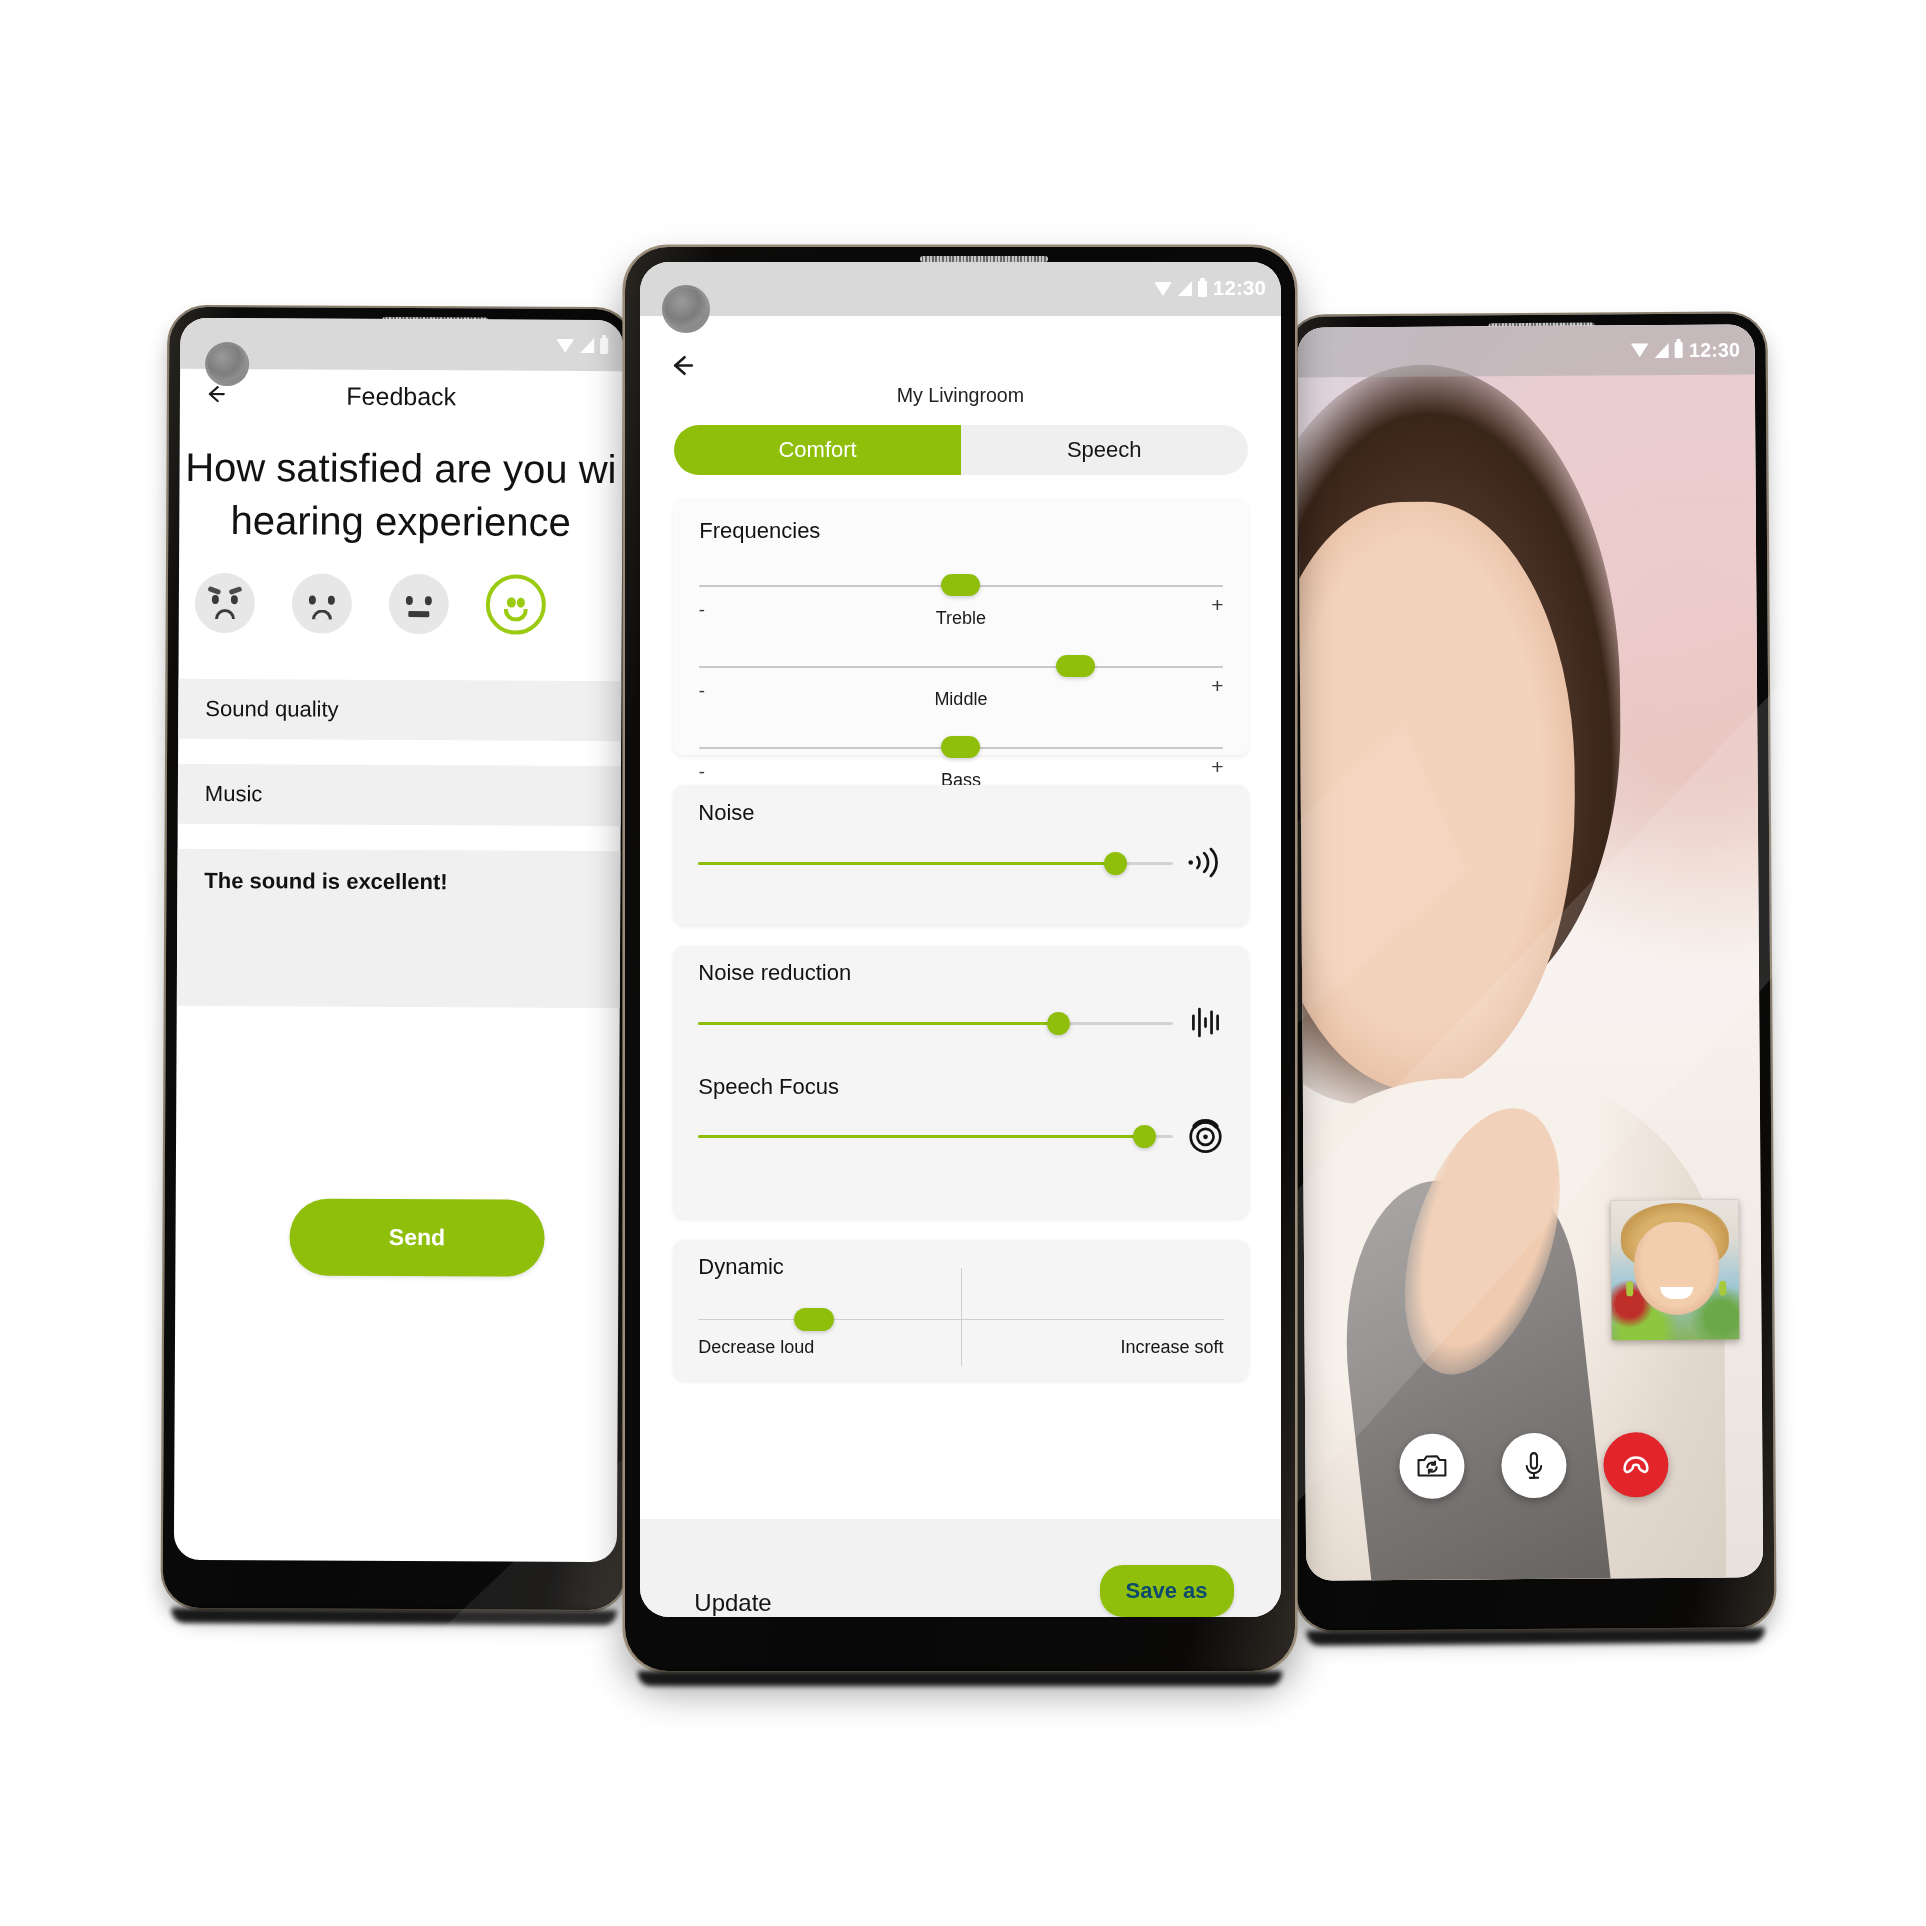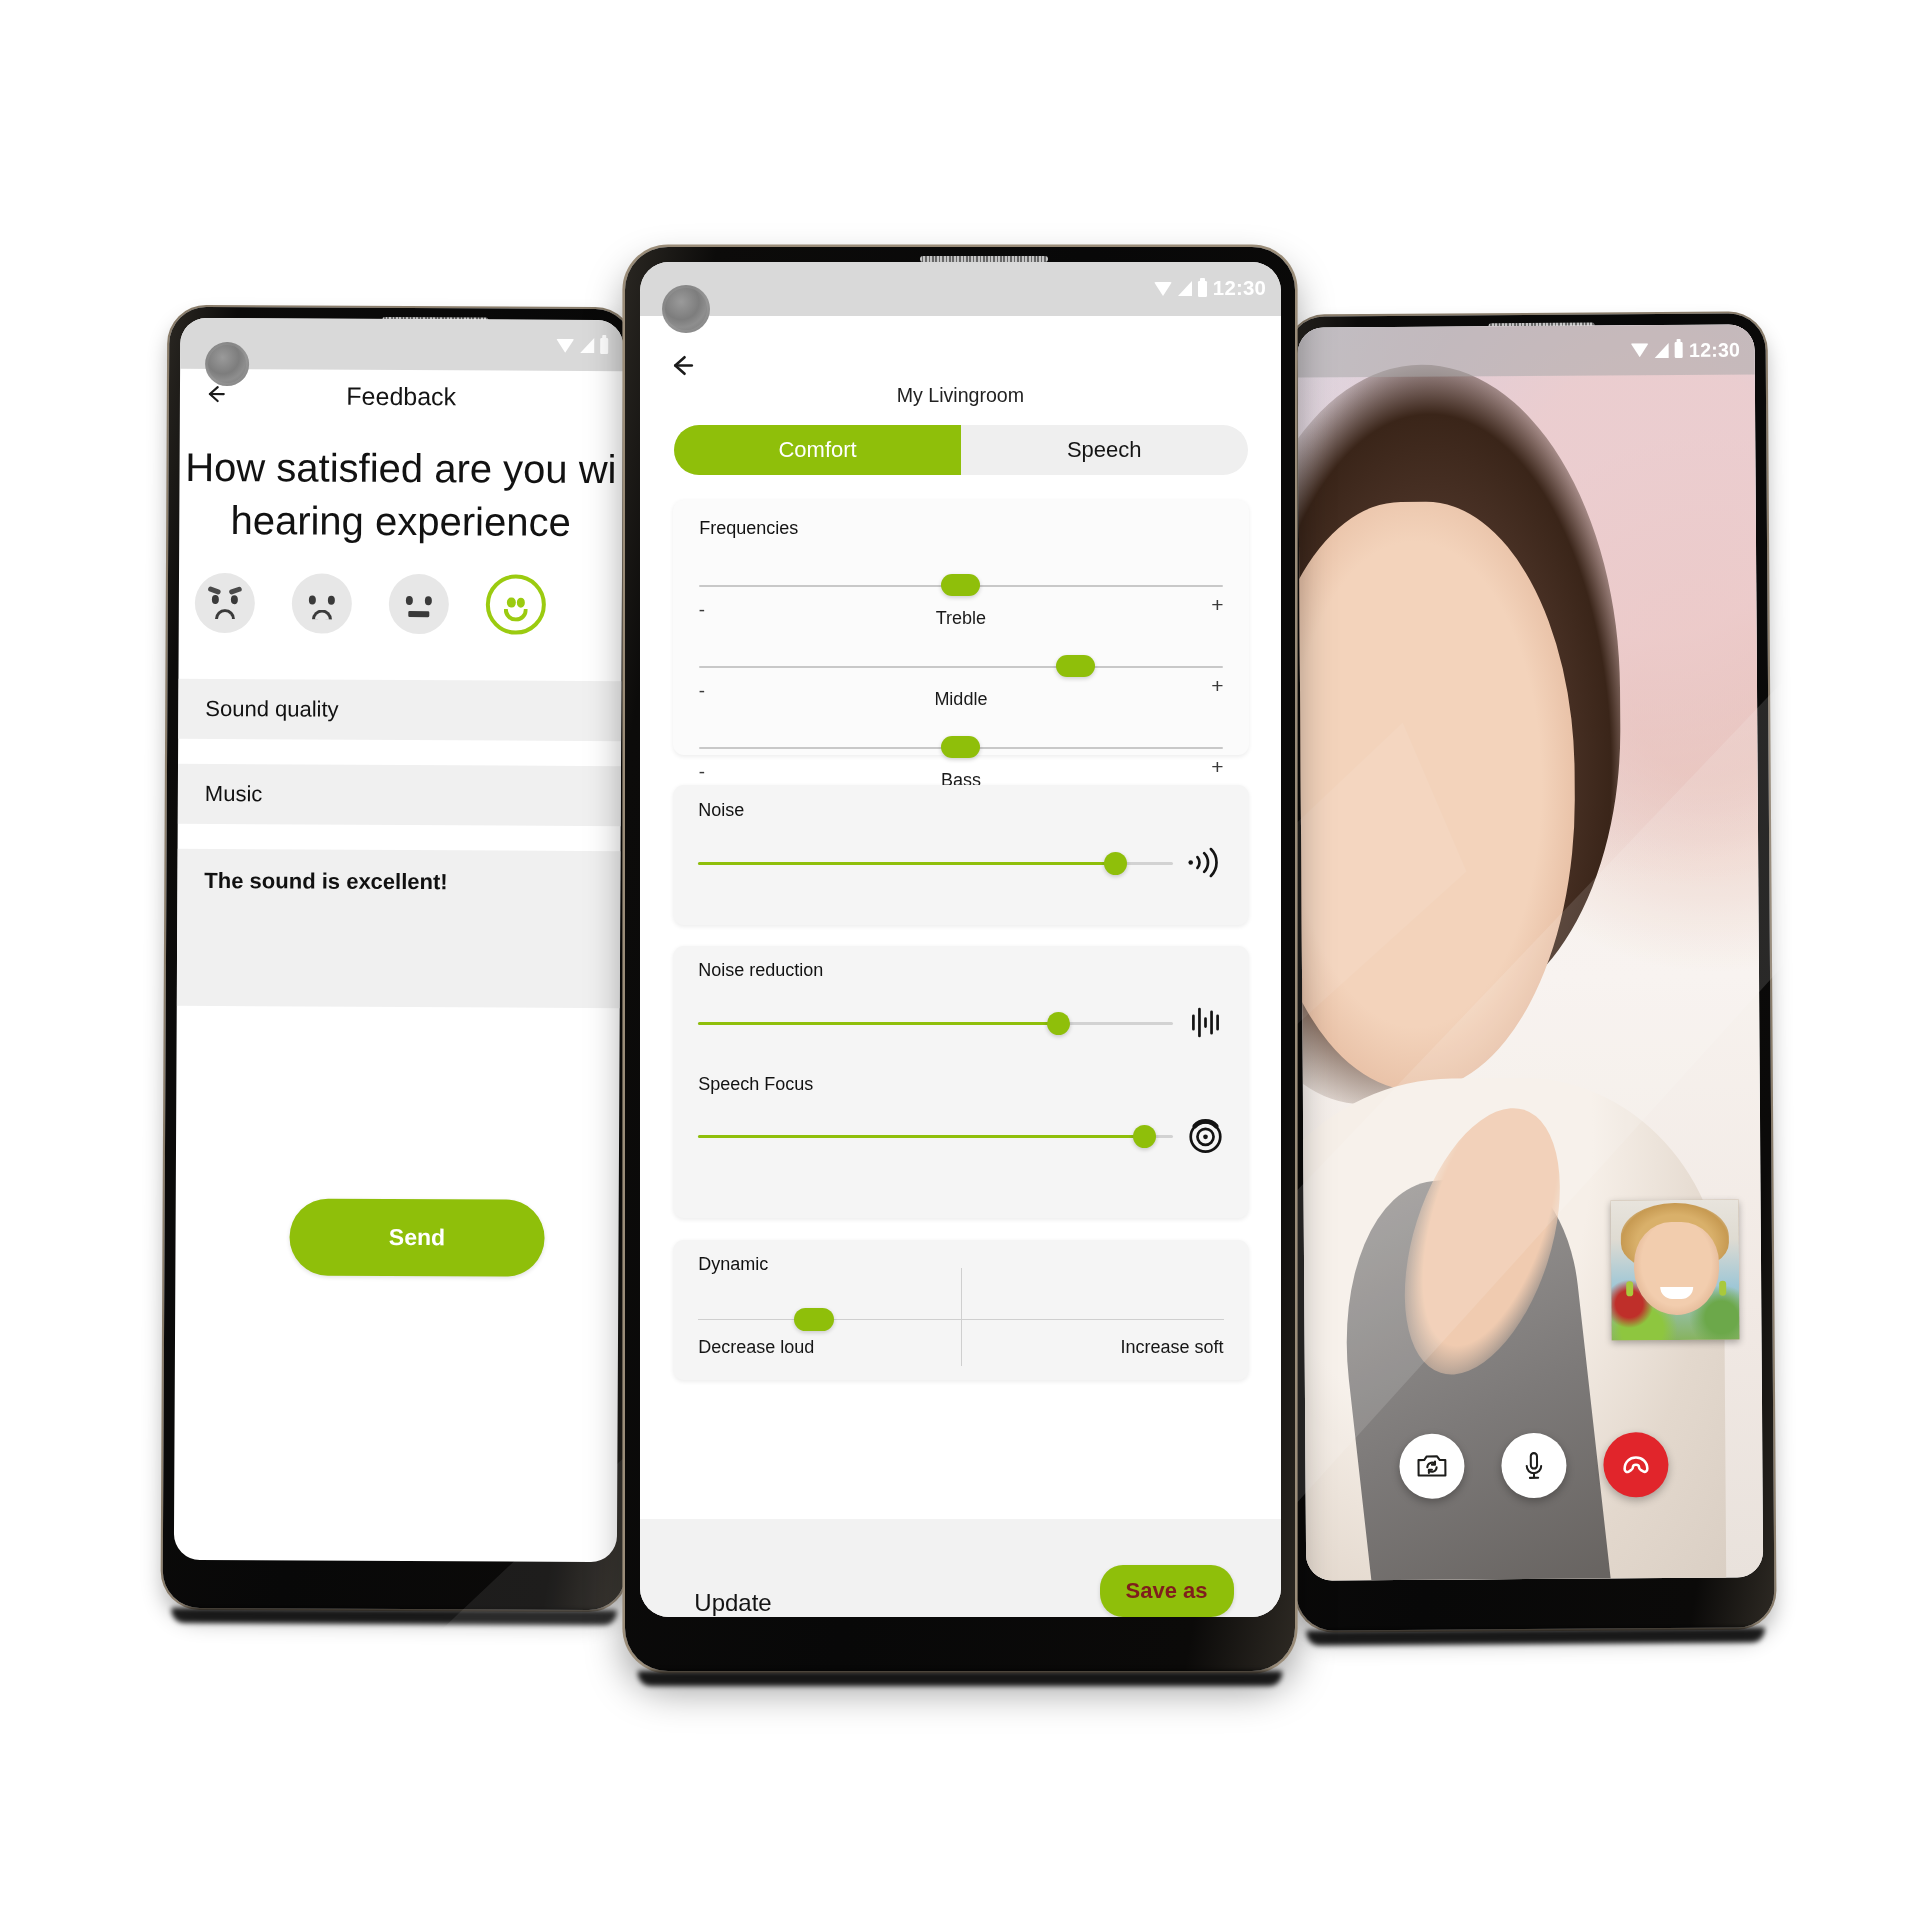--- a/index.html
+++ b/index.html
@@ -157,21 +157,21 @@
   #rc-back { left:27px; top:88px; width:31px; height:31px; }
   #rc-title { top:83px; font-size:28px; }
   #rc-sub { top:122px; font-size:19.6px; color:#222; }
   .tabs { position:absolute; left:34px; right:33px; top:163px; height:50px;
           background:#efefef; border-radius:26px; display:flex; overflow:hidden; }
   .tab { flex:1; display:flex; align-items:center; justify-content:center; font-size:22px; color:#151515; }
   .tab.active { background:#8FBF0A; color:#fff; }
   .card { position:absolute; left:33px; right:32px; background:#f5f5f5; border-radius:11px;
           box-shadow:0 1.3px 4.3px rgba(0,0,0,.07); }
   .card.white { background:#fbfbfb; }
-  .card-title { position:absolute; font-size:18px; color:#121212; }
+  .card-title { position:absolute; font-size:22px; color:#121212; }
 
   .eqrow { position:absolute; left:0; right:0; }
   .eqtrack { position:absolute; left:26px; right:26px; height:2.1px; background:#c8c8c8; top:0; border-radius:1.3px; }
   .eqknob { position:absolute; width:39px; height:22px; background:#8FBF0A; border-radius:11px;
             top:-10.2px; box-shadow:0 1.7px 4.3px rgba(0,0,0,.18); }
   .eqminus { position:absolute; left:25.5px; top:14.5px; font-size:18.7px; color:#3a3a3a; }
   .eqplus  { position:absolute; right:25px; top:8.5px; font-size:21px; color:#3a3a3a; }
   .eqlabel { position:absolute; left:0; right:0; top:23px; text-align:center; font-size:18px; color:#1a1a1a; }
 
   .lsrow { position:absolute; left:0; right:0; }
@@ -186,21 +186,21 @@
   .dyntrack { position:absolute; left:25px; right:25px; height:1.7px; background:#cfcfcf; top:0; }
   .dyncenter { position:absolute; left:50%; width:1.3px; background:#cfcfcf; top:-51px; height:98px; }
   .dynknob { position:absolute; width:40px; height:23px; background:#8FBF0A; border-radius:12px; top:-10.6px;
              box-shadow:0 1.7px 4.3px rgba(0,0,0,.18); }
   .dynleft { position:absolute; left:25px; top:18.7px; font-size:18px; color:#161616; }
   .dynright { position:absolute; right:25px; top:18.7px; font-size:18px; color:#161616; }
 
   .bottombar { position:absolute; left:0; right:0; bottom:0; height:98px; background:#f2f2f2;
                display:flex; align-items:flex-end; }
   #update-btn { margin-left:54px; font-size:24px; color:#141414; }
-  #saveas-btn { margin-left:auto; margin-right:47px; background:#8FBF0A; color:#7f1d1d;
+  #saveas-btn { margin-left:auto; margin-right:47px; background:#8FBF0A; color:#0c4a6e;
                 font-size:22px; font-weight:700; padding:12.8px 26px; border-radius:23px;
                 box-shadow:0 1.7px 4.3px rgba(0,0,0,.14); }
 
   
   .sheen { position:absolute; pointer-events:none; }
 </style>
 </head>
 <body>
 
 <div id="stage">

